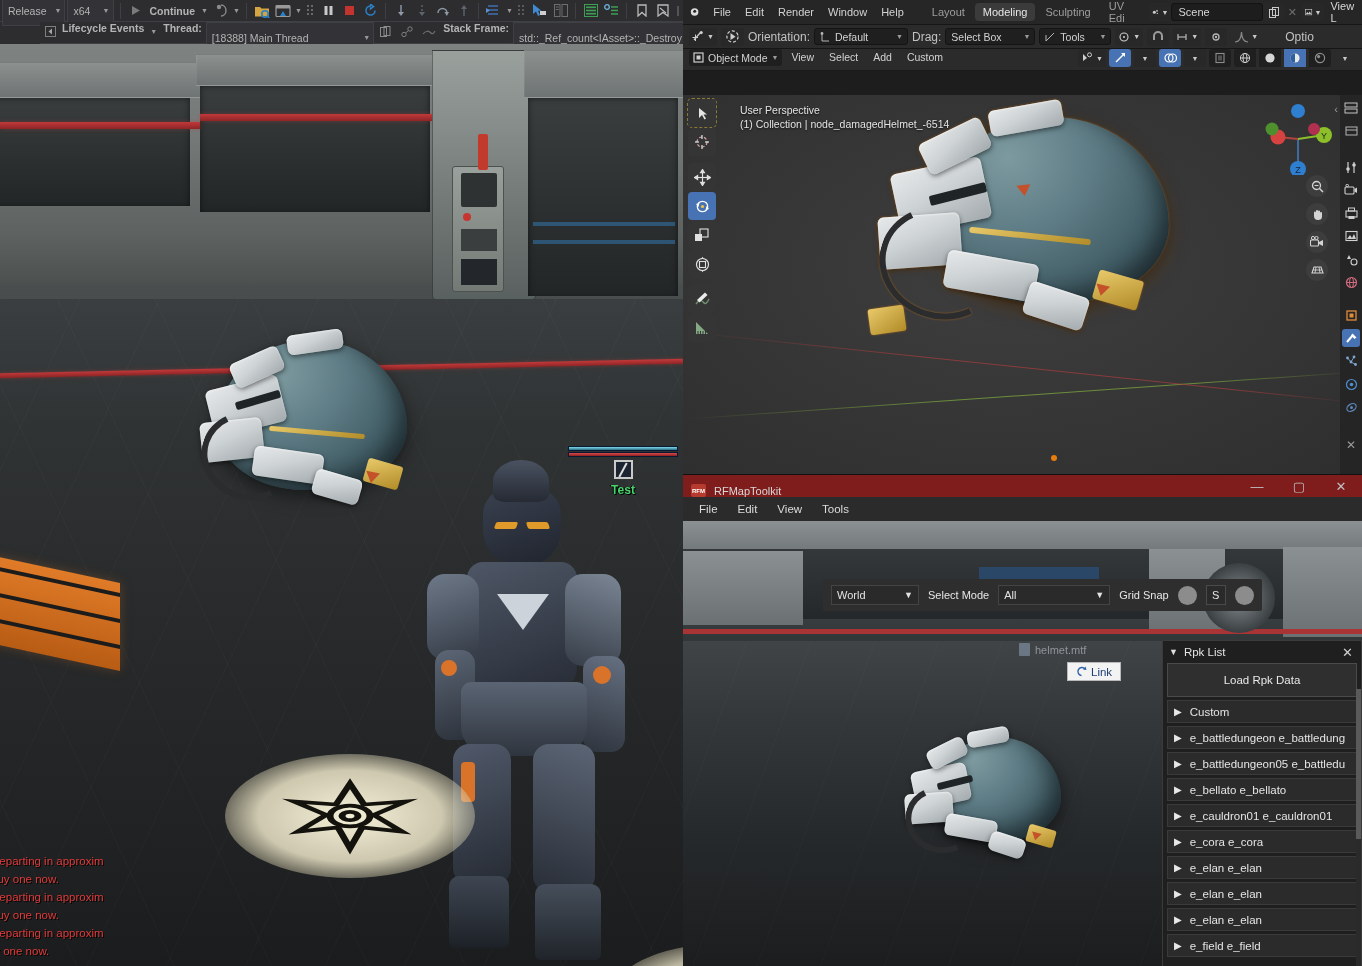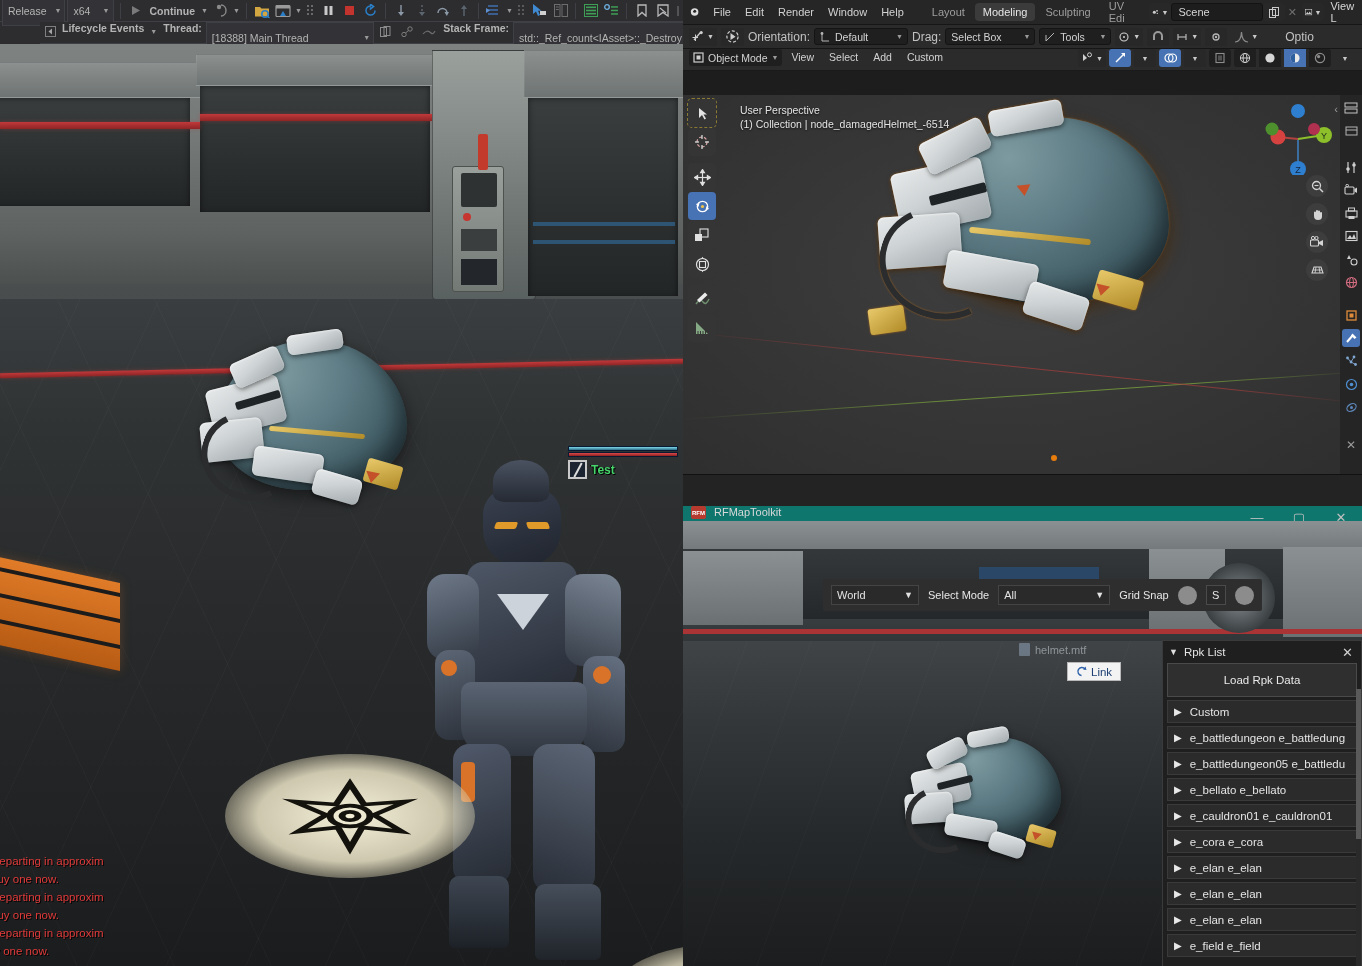--- a/index.html
+++ b/index.html
@@ -106,21 +106,21 @@
     border-top:11px solid #c4512a;
   }
   
   .mech-part{ position:absolute; border-radius:8px; }
 
   
   #nameplate { position:absolute; left:568px; top:402px; width:110px; }
   .np-bar { height:5px; margin-bottom:1px; border:1px solid #0b1a33; }
   #np-bar-blue { background: linear-gradient(180deg,#7fd8e8,#2b6e8a); }
   #np-bar-red  { background: linear-gradient(180deg,#d84a4a,#8e1f1f); }
-  #np-row { display:flex; align-items:center; gap:4px; margin-top:3px; }
+  #np-row { display:flex; align-items:center; gap:4px; margin-top:3px;flex-direction:column; }
   #np-icon { width:19px; height:19px; background:#1b2430; border:2px solid #c9c9c9;
              display:flex;align-items:center;justify-content:center; }
   #np-icon .slash{ width:2px; height:16px; background:#dcdcdc; transform:rotate(28deg);}
   #np-name { color:#46d46b; font-size:12px; font-weight:bold;
              text-shadow:1px 1px 0 #000, -1px 0 0 #000; }
 
   
   .decal {
     position:absolute; border-radius:50%;
     background: radial-gradient(ellipse at 50% 50%, rgba(255,250,225,0.95) 0%, rgba(243,236,205,0.82) 52%, rgba(180,172,140,0.28) 78%, rgba(0,0,0,0) 100%);
@@ -209,21 +209,21 @@
     border-radius:3px; }
   .bl-proptab.active{ background:#4772b3; }
   #bl-axis-x, #bl-axis-y { position:absolute; }
 
   
   #rfm {
     position:absolute; left:683px; top:474px; width:679px; height:492px;
     background:#232323; overflow:hidden; border-top:1px solid #111;
   }
   #rfm-title {
-    height:22px; background:#0f766e; display:flex; align-items:flex-start; padding-left:8px;margin-top:31px;
+    height:22px; background:#7f1d1d; display:flex; align-items:flex-end; padding-left:8px;
   }
   #rfm-title-text { color:#d8d8d8; font-size:11px; margin-left:8px; }
   #rfm-wbtns { margin-left:auto; display:flex; }
   .rfm-wbtn { width:42px;height:22px; display:flex;align-items:center;justify-content:center;
     color:#c0c0c0; font-size:13px;}
   #rfm-menubar { height:24px; background:#2b2b2b; display:flex; align-items:center; padding-left:6px; }
   .rfm-menu { color:#dcdcdc; font-size:11.5px; padding:3px 10px; }
   #rfm-viewport {
     position:absolute; left:0; top:46px; width:679px; height:446px; overflow:hidden;
     background: linear-gradient(180deg,#4d5356 0%, #44494c 14%, #32373a 26%, #2b2f31 40%, #232627 65%, #1a1c1d 100%);

